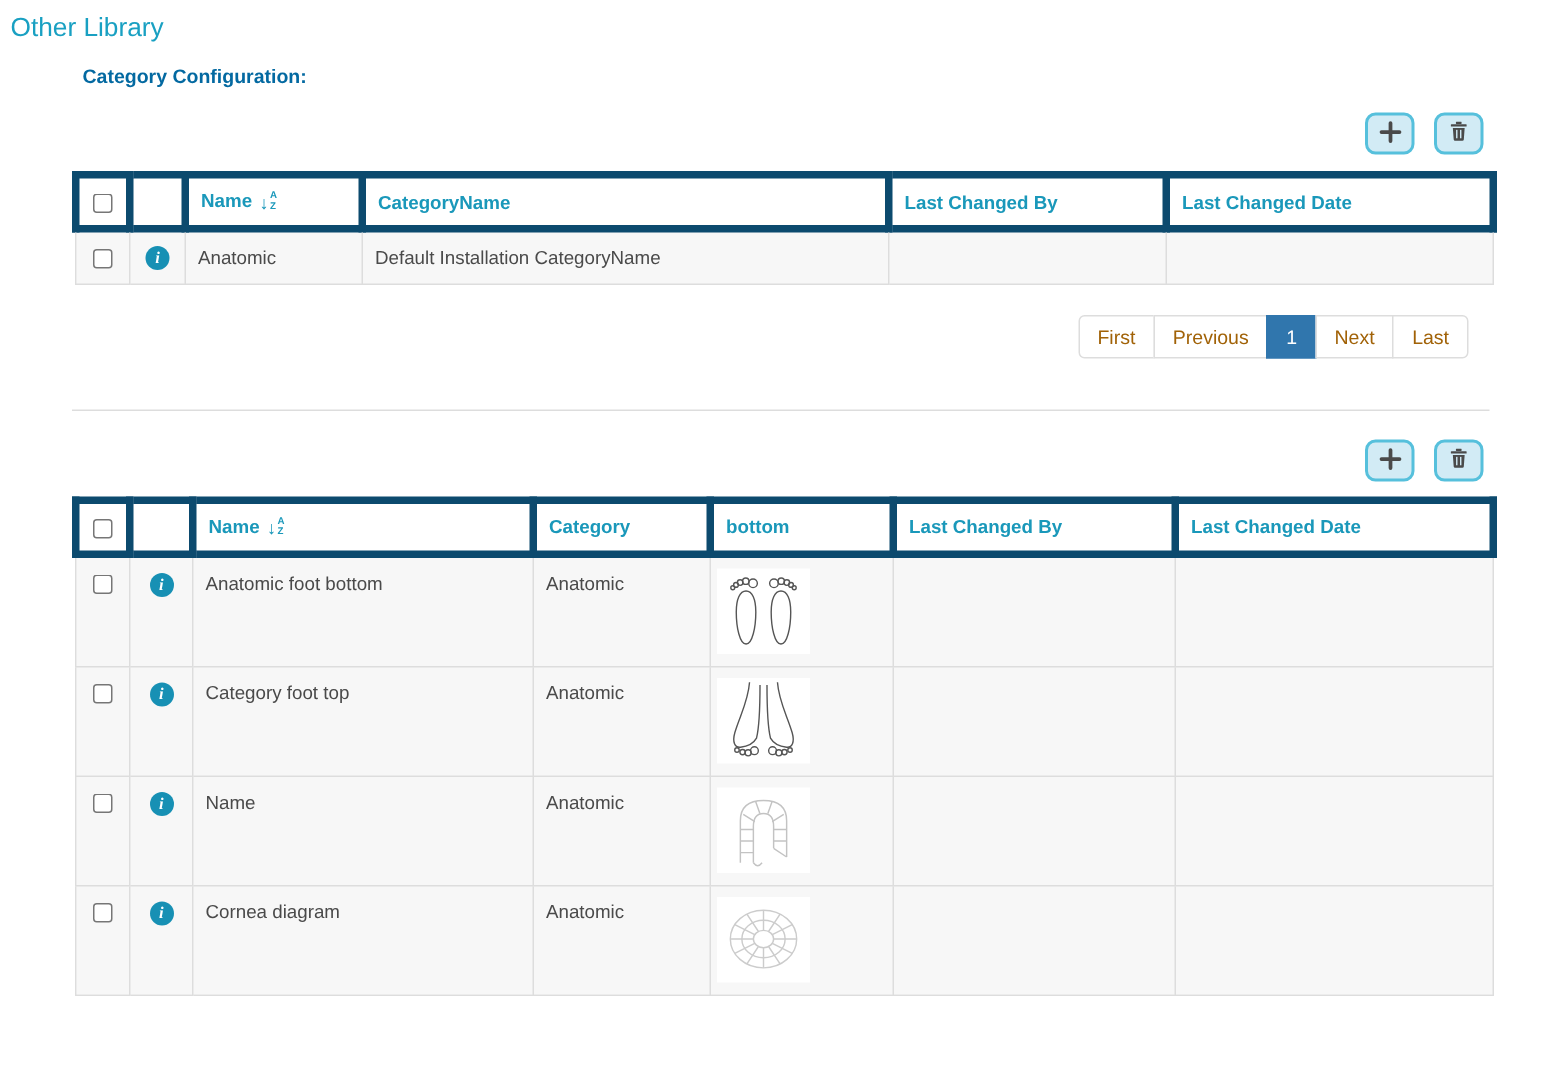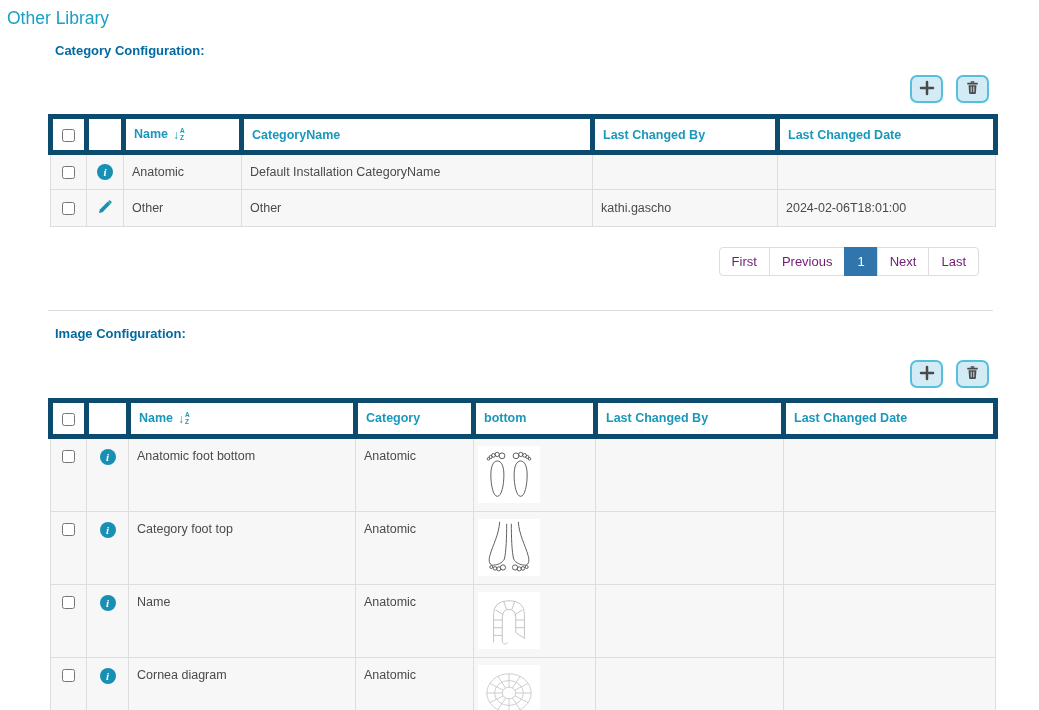--- a/index.html
+++ b/index.html
@@ -95,21 +95,21 @@
 
   .pagination {
     display: flex;
     justify-content: flex-end;
     margin-top: 20px;
     padding-right: 14px;
   }
   .page-btn {
     padding: 6px 12px;
     font-size: 13px;
-    color: #701a75;
+    color: #a16207;
     background: #fff;
     border: 1px solid #dddddd;
     margin-left: -1px;
     cursor: pointer;
     font-family: "Liberation Sans", sans-serif;
   }
   .page-btn.first { border-radius: 4px 0 0 4px; margin-left: 0; }
   .page-btn.last  { border-radius: 0 4px 4px 0; }
   .page-btn.active { background: #3076ad; border-color: #3076ad; color: #fff; }
 
@@ -174,46 +174,33 @@
     </thead>
     <tbody>
       <tr>
         <td class="cb-cell"><input type="checkbox" style=""></td>
         <td class="icon-cell"><span class="info-icon">i</span></td>
         <td>Anatomic</td>
         <td>Default Installation CategoryName</td>
         <td></td>
         <td></td>
       </tr>
-      <tr>
-        <td class="cb-cell"><input type="checkbox" style=""></td>
-        <td class="icon-cell"><span class="pencil-btn">
-          <svg width="16" height="16" viewBox="0 0 16 16">
-            <path d="M10.9 2.5 l2.6 2.6 -8.1 8.1 -3.4 0.9 0.9 -3.5 z" fill="#1790b4"></path>
-            <path d="M11.7 1.7 a1.2 1.2 0 0 1 1.7 0 l0.9 0.9 a1.2 1.2 0 0 1 0 1.7 l-0.5 0.5 -2.6 -2.6 z" fill="#1790b4"></path>
-          </svg></span></td>
-        <td>Other</td>
-        <td>Other</td>
-        <td>kathi.gascho</td>
-        <td>2024-02-06T18:01:00</td>
-      </tr>
     </tbody>
   </table>
 
   <div class="pagination">
     <button class="page-btn first">First</button>
     <button class="page-btn">Previous</button>
     <button class="page-btn active">1</button>
     <button class="page-btn">Next</button>
     <button class="page-btn last">Last</button>
   </div>
 
   <hr class="divider">
 
-  <div class="section-heading heading-img">Image Configuration:</div>
 
   <div class="toolbar toolbar-img">
     <button class="tool-btn">
       <span>
         <svg width="16" height="16" viewBox="0 0 16 16">
             <path d="M8 2 v12 M2 8 h12" stroke="#4a4a4a" stroke-width="2.5" stroke-linecap="round" fill="none"></path>
           </svg>
       </span>
     </button>
     <button class="tool-btn">

